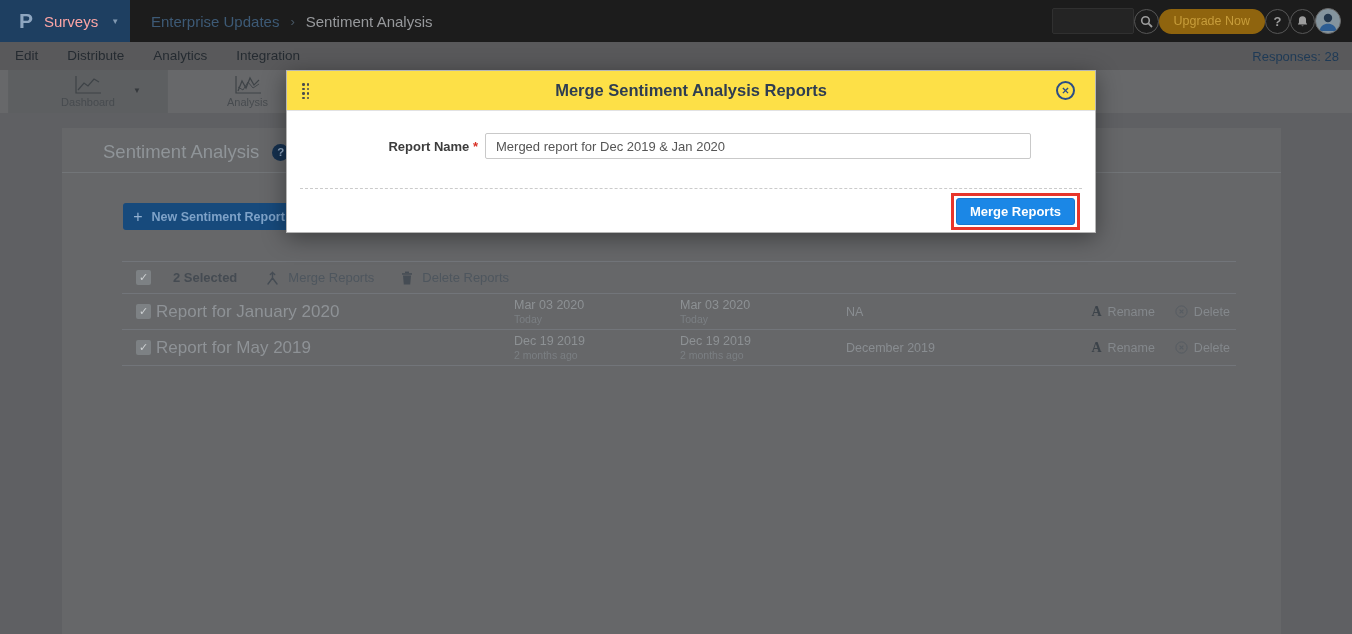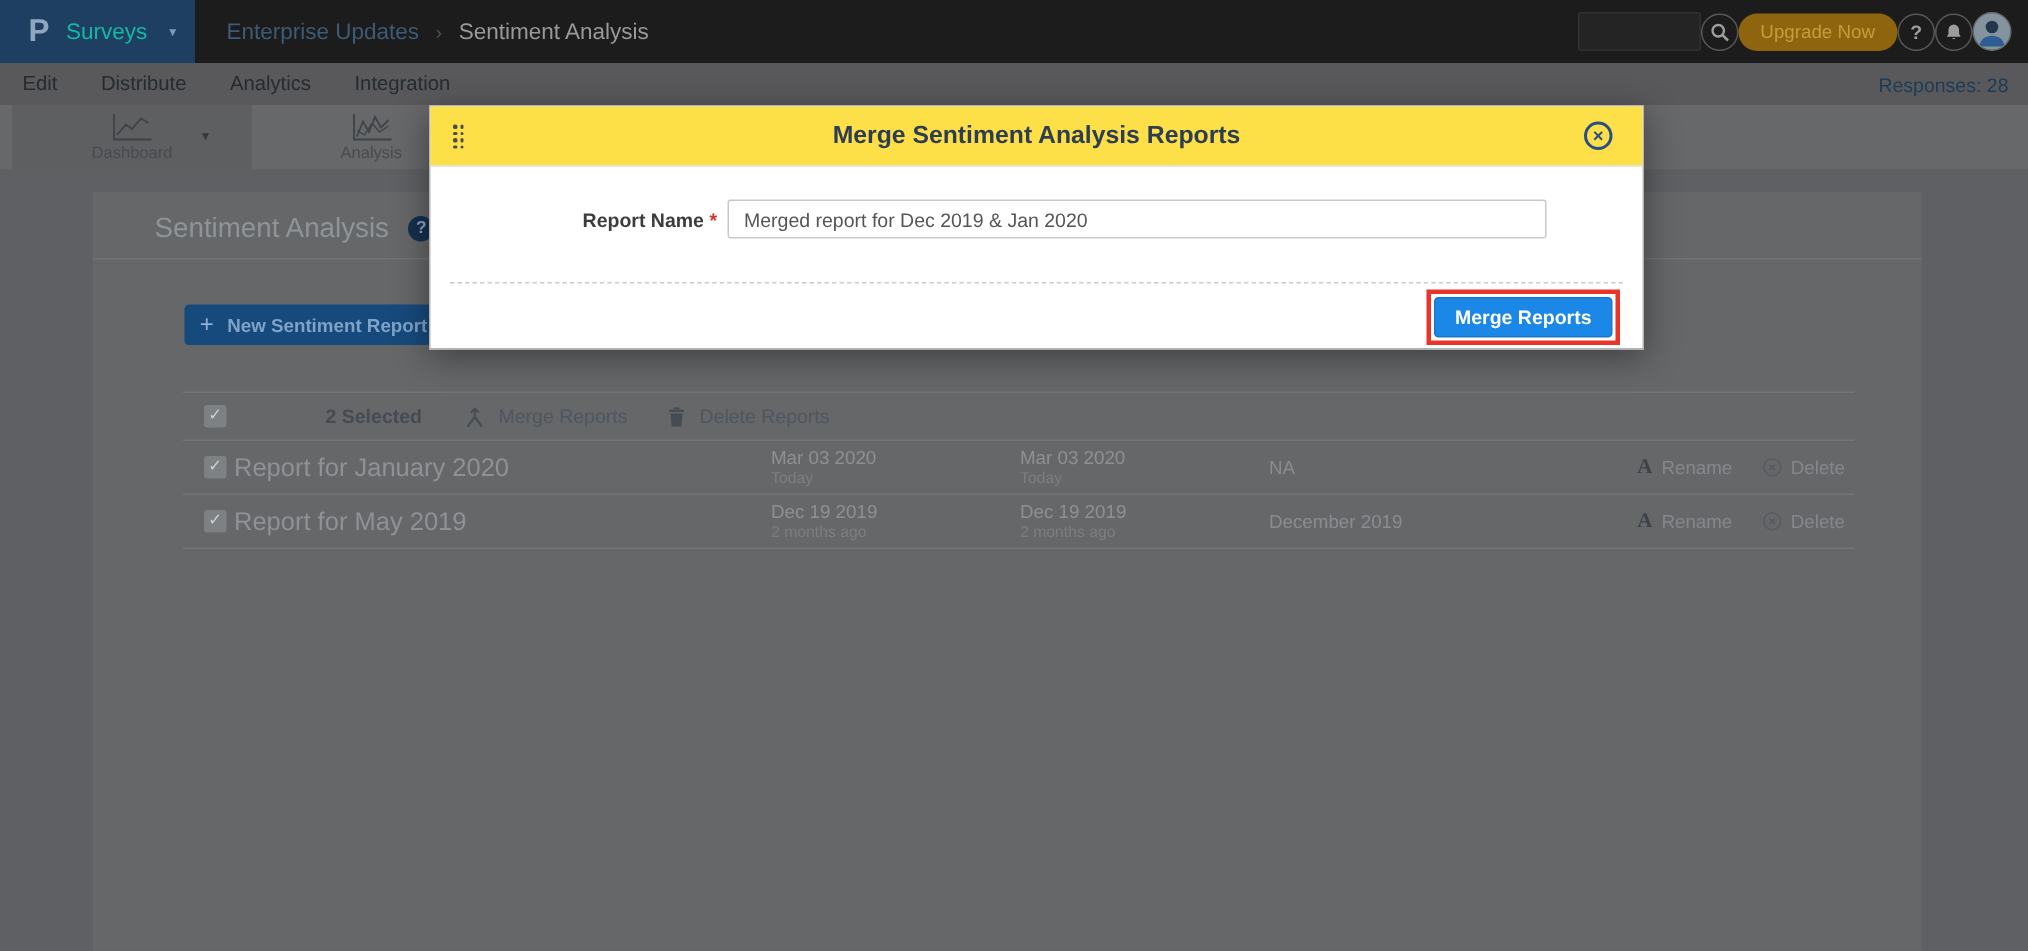--- a/index.html
+++ b/index.html
@@ -8,21 +8,21 @@
     position:relative; width:1352px; height:634px; overflow:hidden;
     background:#5f6063; font-family:"Liberation Sans", sans-serif;
   }
 
   
   .topbar { position:absolute; left:0; top:0; width:100%; height:42px;
     background:#1c1c1c; display:flex; align-items:center; }
   .brand { width:130px; height:42px; background:#1e3f61; display:flex;
     align-items:center; padding-left:19px; gap:11px; cursor:pointer; }
   .logo-p { color:#8ea6c0; font-size:21px; font-weight:bold; }
-  .brand-name { color:#14b8a6; font-size:15px; }
+  .brand-name { color:#fca5a5; font-size:15px; }
   .brand-caret { color:#8199b1; font-size:8px; margin-left:2px; }
   .breadcrumb { display:flex; align-items:center; gap:11px; margin-left:21px; font-size:15px; }
   .crumb-parent { color:#3d5a76; }
   .crumb-sep { color:#475663; font-size:13px; }
   .crumb-current { color:#97999c; }
   .topbar-right { margin-left:auto; display:flex; align-items:center; padding-right:11px; }
   .tb-search-input { width:82px; height:26px; background:#242424; border:1px solid #303030;
     border-radius:2px; color:#999; font-size:12px; padding:0 8px; outline:none; }
   .circle-btn { width:25px; height:25px; border:1px solid #575757; border-radius:50%;
     display:flex; align-items:center; justify-content:center; color:#9d9d9d;
@@ -60,21 +60,21 @@
     border-radius:3px; display:flex; align-items:center; justify-content:center; gap:9px;
     color:#7ea2c8; font-size:12.5px; font-weight:bold; cursor:pointer; }
   .new-btn .plus { color:#93b0d0; font-size:16px; font-weight:normal; }
 
   
   .table { position:absolute; left:60px; top:133px; width:1114px; }
   .action-bar { height:33px; border-top:1px solid #72757a; border-bottom:1px solid #72757a;
     display:flex; align-items:center; }
   .checkbox { width:15px; height:15px; margin-left:14px; background:#7d8184; border-radius:2px;
     color:#cdd0d2; font-size:11px; line-height:15px; text-align:center; cursor:pointer; flex:0 0 auto; }
-  .sel-count { margin-left:66px; font-weight:bold; font-size:13px; color:#454b52; }
+  .sel-count { margin-left:22px; font-weight:bold; font-size:13px; color:#454b52; }
   .bar-action { display:flex; align-items:center; gap:9px; font-size:13px; color:#4e565e; cursor:pointer; }
   .bar-action.merge { margin-left:29px; }
   .bar-action.delete { margin-left:27px; }
   .row { height:36px; border-bottom:1px solid #72757a; display:flex; align-items:center; }
   .c-name { margin-left:5px; width:358px; color:#8e9296; font-size:17px; }
   .c-date { width:166px; line-height:1.3; }
   .c-date .d1 { color:#8d9194; font-size:12.5px; }
   .c-date .d2 { color:#7b7f83; font-size:10.5px; }
   .c-period { flex:1; color:#898d91; font-size:12.5px; }
   .c-actions { display:flex; align-items:center; gap:20px; margin-right:6px; }

